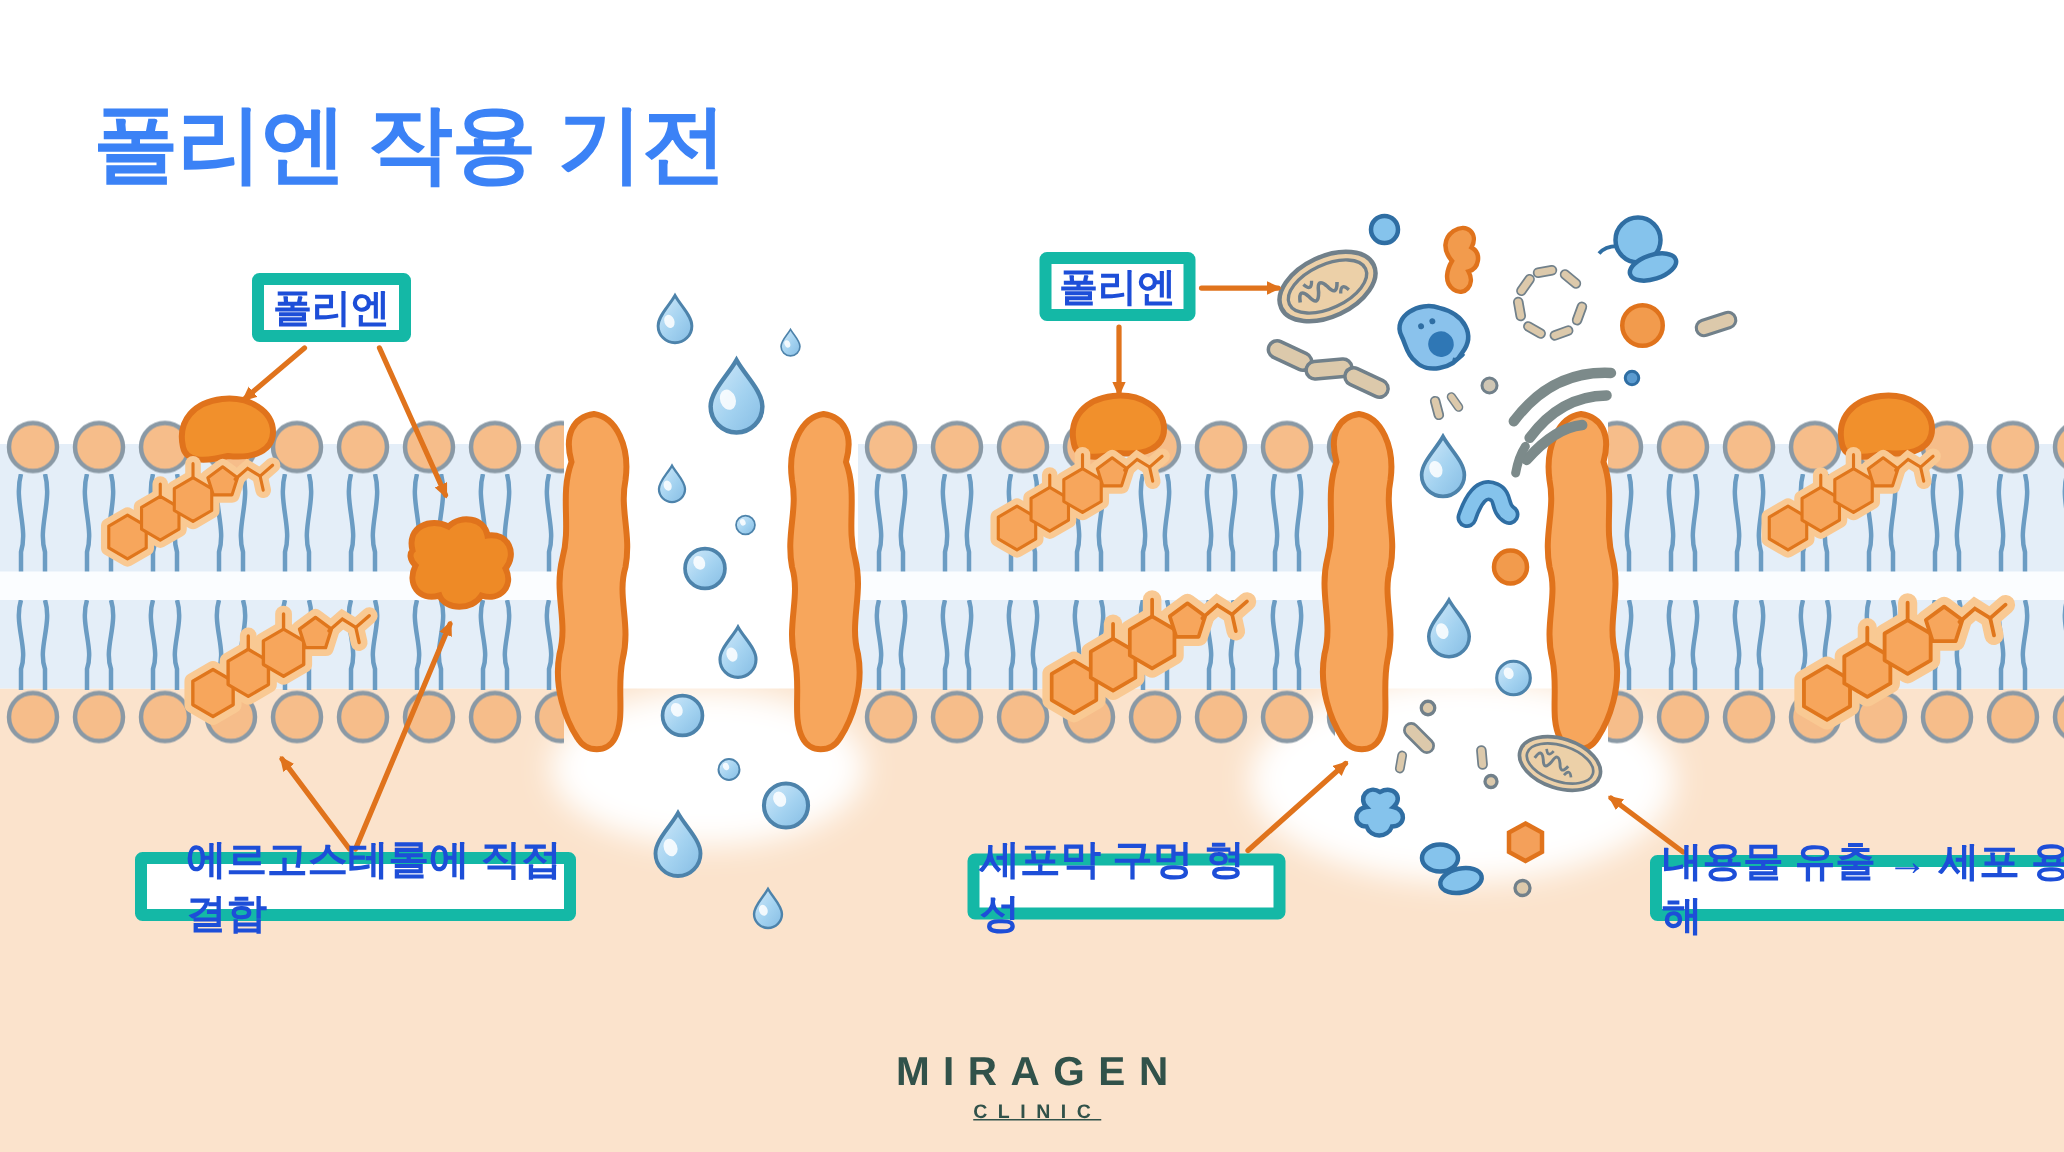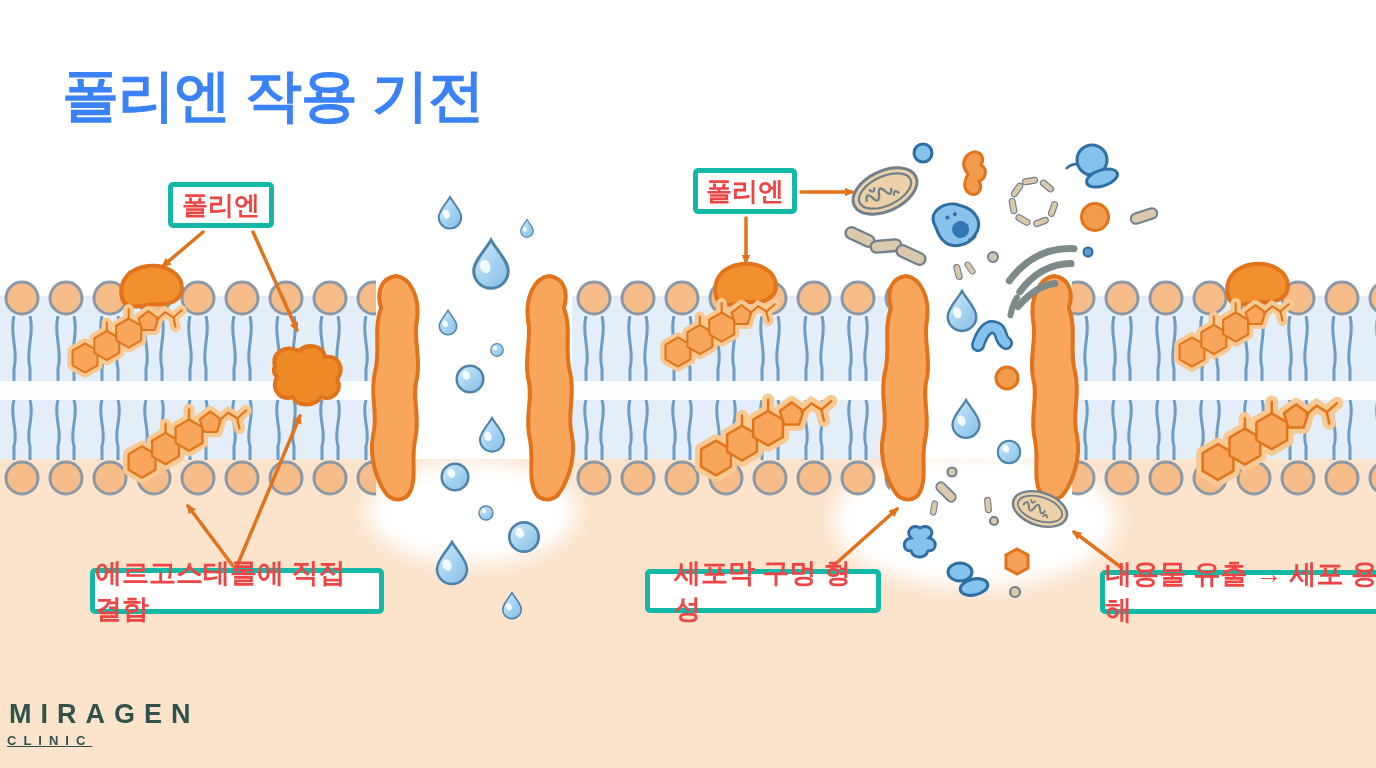--- a/index.html
+++ b/index.html
@@ -1,29 +1,29 @@
 <!DOCTYPE html>
 <html><head>
 <meta charset="utf-8">
 <style>
   html,body{margin:0;padding:0;background:#fff;}
   #stage{position:relative;width:1376px;height:768px;overflow:hidden;background:#fff;
          font-family:"Liberation Sans","DejaVu Sans",sans-serif;}
   #diagram-svg{position:absolute;left:0;top:0;}
   .overlay{position:absolute;z-index:5;}
   #page-title{left:62px;top:58px;font-size:57px;font-weight:800;letter-spacing:-1px;color:#3b82f6;}
-  .callout-box{position:absolute;z-index:6;background:#ffffff;border:5px solid #14b8a6;
+  .callout-box{position:absolute;z-index:6;background:#ffffff;border:8px solid #14b8a6;
                border-radius:5px;display:flex;align-items:center;justify-content:center;
-               font-weight:700;color:#ef4444;box-sizing:border-box;}
+               font-weight:700;color:#1d4ed8;box-sizing:border-box;}
   #polyene-left-box{left:168px;top:182px;width:106px;height:46px;font-size:26px;}
   #polyene-right-box{left:693px;top:168px;width:104px;height:46px;font-size:26px;}
-  #binding-box{left:90px;top:568px;width:294px;height:46px;font-size:27px;}
-  #pore-box{left:645px;top:569px;width:236px;height:44px;font-size:27px;padding-left:24px;}
+  #binding-box{left:90px;top:568px;width:294px;height:46px;font-size:27px;padding-left:26px;}
+  #pore-box{left:645px;top:569px;width:212px;height:44px;font-size:27px;}
   #leak-box{left:1100px;top:570px;width:290px;height:44px;font-size:27px;}
-  #logo{left:0;right:0;top:699px;color:#31524a;}
+  #logo{left:0;right:0;top:699px;text-align:center;color:#31524a;}
   #logo .logo-main{font-size:27px;font-weight:600;letter-spacing:9px;text-indent:9px;}
   #logo .logo-sub{font-size:13px;font-weight:600;letter-spacing:7px;text-indent:7px;margin-top:3px;text-decoration:underline;}
 </style>
 </head>
 <body>
 
 <div id="stage">
 
 <svg id="diagram-svg" width="1376" height="768" viewBox="0 0 1376 768">
   <defs>

